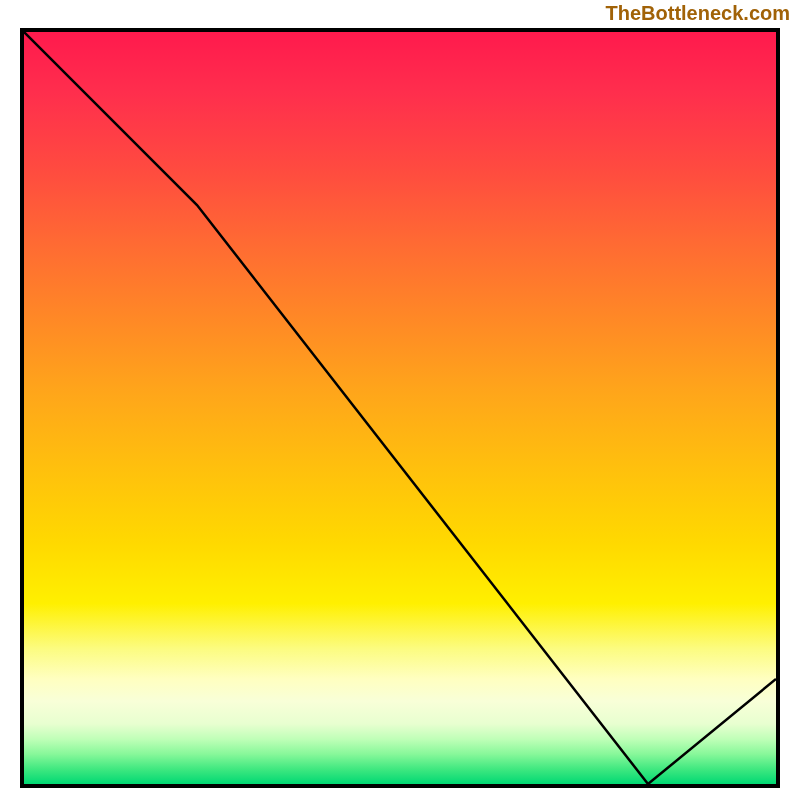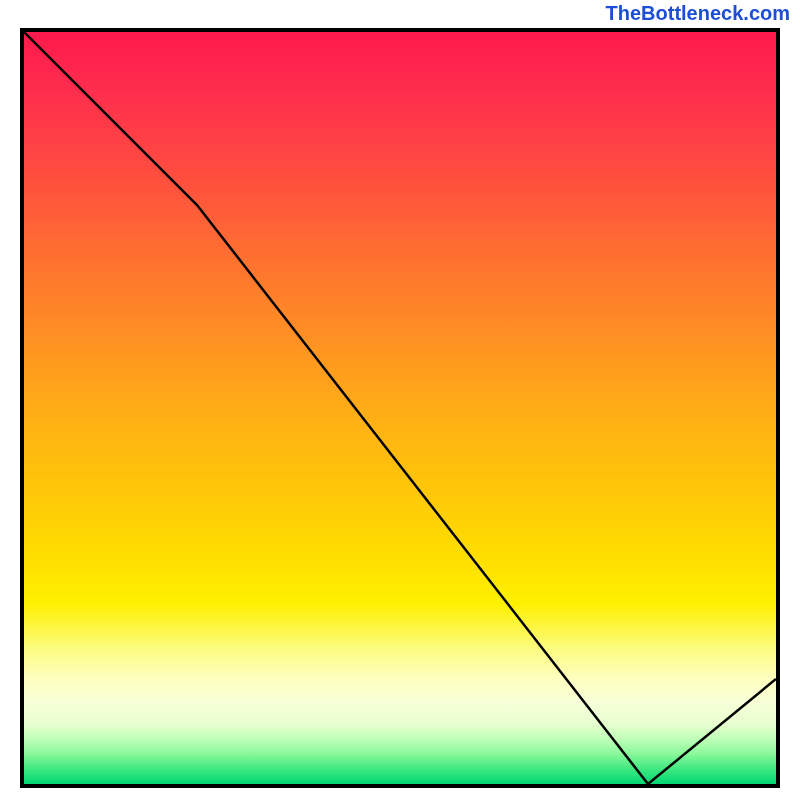--- a/index.html
+++ b/index.html
@@ -10,21 +10,21 @@
     background: #ffffff;
     font-family: Arial, Helvetica, sans-serif;
     position: relative;
   }
   .watermark {
     position: absolute;
     top: 2px;
     right: 10px;
     font-size: 20px;
     font-weight: bold;
-    color: #1d4ed8;
+    color: #a16207;
     z-index: 10;
   }
   .chart-area {
     position: absolute;
     top: 28px;
     left: 20px;
     width: 760px;
     height: 760px;
     border: 4px solid #000000;
     box-sizing: border-box;

